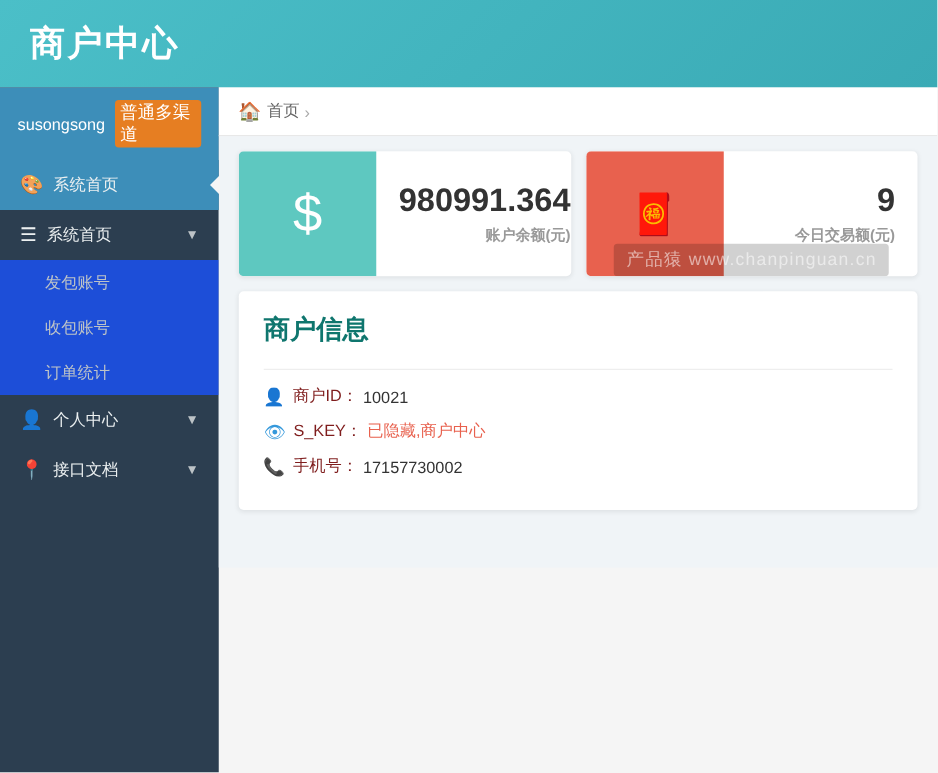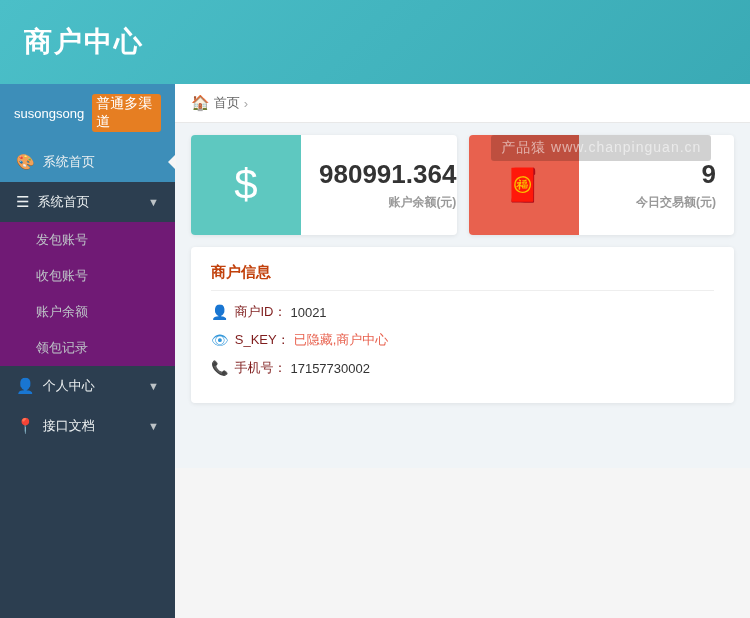--- a/index.html
+++ b/index.html
@@ -2,21 +2,21 @@
 <html><head>
   <meta charset="utf-8">
   <style>
     * { box-sizing: border-box; margin: 0; padding: 0; }
     body { font-family: "Microsoft YaHei", "PingFang SC", sans-serif; background: #f5f5f5; width: 750px; min-height: 618px; overflow: hidden; }
 
     
     .header {
       background: linear-gradient(135deg, #4bbfc8 0%, #3aaab5 100%);
       padding: 18px 24px;
-      height: 84px;
+      height: 70px;
       display: flex;
       align-items: center;
     }
     .header-title {
       color: #fff;
       font-size: 28px;
       font-weight: bold;
       letter-spacing: 2px;
     }
 
@@ -76,21 +76,21 @@
       content: '';
       position: absolute;
       right: -1px;
       top: 50%;
       transform: translateY(-50%);
       border-top: 8px solid transparent;
       border-bottom: 8px solid transparent;
       border-right: 8px solid #f5f5f5;
     }
     .sidebar-sub {
-      background: #701a75;
+      background: #1d4ed8;
     }
     .sidebar-sub .sidebar-sub-item {
       color: #bdc3c7;
       padding: 9px 16px 9px 36px;
       font-size: 13px;
       cursor: pointer;
       display: block;
     }
 
     
@@ -168,25 +168,25 @@
     }
 
     
     .merchant-card {
       background: #fff;
       border-radius: 4px;
       box-shadow: 0 1px 4px rgba(0,0,0,0.08);
       padding: 16px 20px;
     }
     .merchant-card .merchant-title {
-      font-size: 15px;
-      color: #c2410c;
+      font-size: 21px;
+      color: #0f766e;
       font-weight: bold;
       margin-bottom: 12px;
-      padding-bottom: 8px;
+      padding-bottom: 18px;
       border-bottom: 1px solid #eee;
     }
     .merchant-info-row {
       display: flex;
       align-items: center;
       margin-bottom: 10px;
       font-size: 13px;
       color: #555;
     }
     .merchant-info-row .info-icon {
@@ -201,21 +201,21 @@
       margin-right: 4px;
     }
     .merchant-info-row .info-value { color: #333; }
     .merchant-info-row .info-link { color: #e8614e; cursor: pointer; }
 
     
     .watermark-overlay {
       position: absolute;
       top: 0; left: 0; right: 0; bottom: 0;
       display: flex;
-      align-items: flex-start;
+      align-items: flex-end;
       justify-content: center;
       pointer-events: none;
       z-index: 100;
     }
     .watermark-text {
       color: rgba(255,255,255,0.55);
       font-size: 14px;
       background: rgba(0,0,0,0.18);
       padding: 4px 10px;
       border-radius: 3px;
@@ -252,22 +252,21 @@
 
     <div class="sidebar-item">
       <span class="icon">☰</span>
       <span>系统首页</span>
       <span class="chevron">▼</span>
     </div>
 
     <div class="sidebar-sub">
       <span class="sidebar-sub-item">发包账号</span>
       <span class="sidebar-sub-item">收包账号</span>
-      <span class="sidebar-sub-item">账户余额</span>
-      <span class="sidebar-sub-item">领包记录</span>
+      <span class="sidebar-sub-item">订单统计</span>
     </div>
 
     <div class="sidebar-item">
       <span class="icon">👤</span>
       <span>个人中心</span>
       <span class="chevron">▼</span>
     </div>
 
     <div class="sidebar-item">
       <span class="icon">📍</span>

